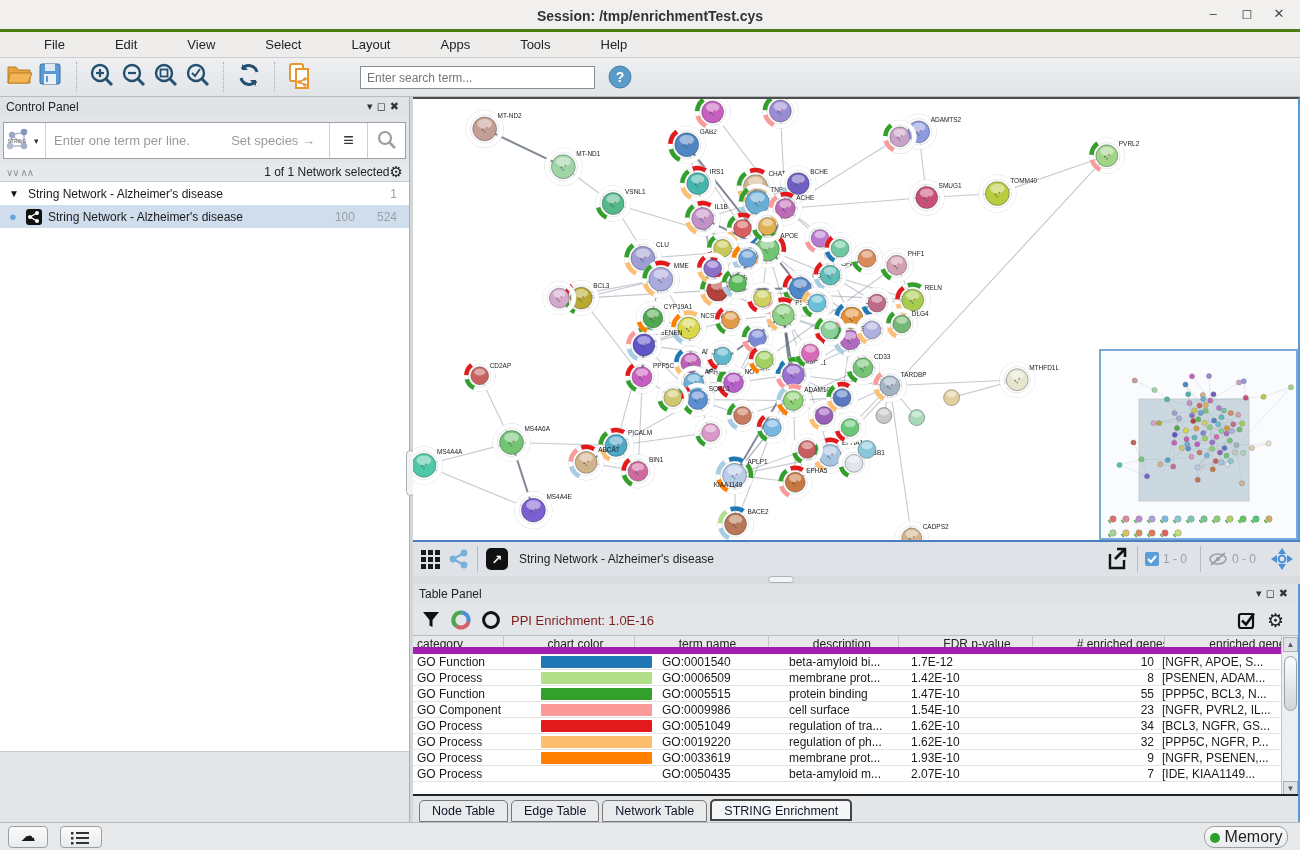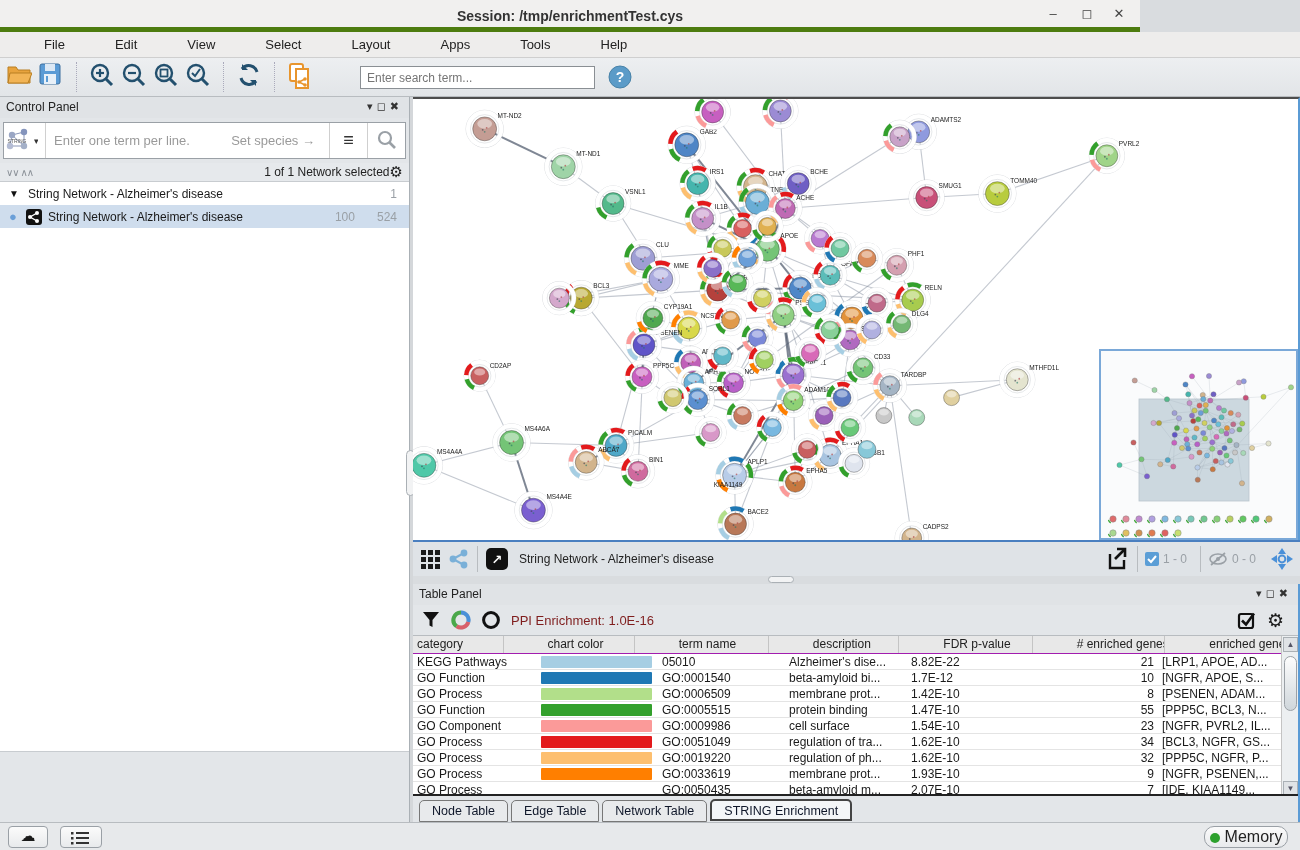--- a/index.html
+++ b/index.html
@@ -1,21 +1,21 @@
 <!DOCTYPE html>
 <html><head>
 <meta charset="utf-8">
 <style>
   * { margin:0; padding:0; box-sizing:border-box; }
   html,body { width:1300px; height:850px; font-family:"Liberation Sans","DejaVu Sans",sans-serif; font-size:12px; color:#1a1a1a; background:#d9dcdf; overflow:hidden; }
   .abs { position:absolute; }
   #app { position:relative; width:1300px; height:850px; background:#d9dcdf; }
 
   
-  #titlebar { left:0; top:0; width:1140px; height:32px; background:#f1f0ef; border-bottom:5px solid #4d7c0f; }
+  #titlebar { left:0; top:0; width:1300px; height:32px; background:#f1f0ef; border-bottom:3px solid #4d7c0f; }
   #title-text { position:absolute; left:0; right:0; top:8px; text-align:center; font-weight:bold; font-size:14px; color:#333; }
   .winctl { position:absolute; top:6px; width:30px; height:20px; text-align:center; font-size:13px; color:#444; cursor:default; }
 
   
   #menubar { left:0; top:32px; width:1300px; height:26px; background:#eeedec; border-bottom:1px solid #cfcfcf; padding:5px 8px; }
   .menu-item { display:inline-block; margin-right:14px; font-size:13px; color:#222;margin-left:36px; }
 
   
   #toolbar { left:0; top:58px; width:1300px; height:39px; background:linear-gradient(#edeff1,#e2e5e8); border-bottom:1px solid #b8bcc0; padding:4px 6px; }
   .tbtn { display:inline-block; vertical-align:top; width:32px; height:30px; text-align:center; line-height:30px; }
@@ -59,21 +59,21 @@
   .vt-sep { width:1px; height:26px; background:#b8bcc0; margin:0 7px; }
   #view-title { font-size:12px; color:#222; margin-left:10px; flex:1; }
   .badge-txt { color:#9aa0a6; font-size:12px; margin:0 6px 0 4px; }
 
   
   #table-panel { left:413px; top:584px; width:887px; height:238px; background:#e3e6e9; border-right:2px solid #5b9bd5; }
   #tp-toolbar { height:30px; display:flex; align-items:center; padding:0 8px; }
   #ppi-label { font-size:13px; color:#7f1d1d; margin-left:10px; }
   #tp-right { margin-left:auto; display:flex; align-items:center; gap:10px; padding-right:6px; }
   #grid { position:relative; height:161px; background:#fff; border-top:1px solid #b8bcc0; border-bottom:2px solid #222; overflow:hidden; }
-  .hdr-row { display:flex; height:18px; background:#e8e8e8; border-bottom:1px solid #a21caf;gap:40px; }
+  .hdr-row { display:flex; height:18px; background:#e8e8e8; border-bottom:7px solid #a21caf;gap:40px; }
   .hdr-cell { font-size:12px; color:#222; padding:1px 4px; border-right:1px solid #c4c4c4; overflow:hidden; white-space:nowrap; }
   .grid-row { display:flex; height:16px; border-bottom:1px solid #e4e4e4; background:#fff; }
   .cell { font-size:12px; padding:0 4px; white-space:nowrap; overflow:hidden; line-height:16px; }
   .chip { height:12px; margin:2px 2px; border-radius:1px; flex:1; }
   #vscroll { position:absolute; right:0; top:0; width:17px; height:161px; background:#eceff1; border-left:1px solid #c4c4c4; }
   .scr-arrow { position:absolute; left:1px; width:15px; height:15px; background:#e0e3e6; border:1px solid #aab0b5; font-size:8px; text-align:center; line-height:14px; color:#556; }
   #scr-thumb { position:absolute; left:2px; top:20px; width:13px; height:55px; background:linear-gradient(#fdfdfd,#cfd6db); border:1px solid #9aa0a6; border-radius:7px; }
   #tp-tabs { padding:3px 6px 0 6px; }
   .btab { display:inline-block; height:22px; padding:3px 12px; margin-right:3px; border:1px solid #777; border-radius:5px 5px 0 0; background:#e8eaec; font-size:12.5px; color:#0f172a; }
   .btab.sel { background:#f4f6f8; border-width:2px; border-color:#444; font-weight:normal; }
@@ -1761,31 +1761,20 @@
           <div class="hdr-cell" style="width: 122px;">category</div>
           <div class="hdr-cell" style="width: 123px;">chart color</div>
           <div class="hdr-cell" style="width: 127px;">term name</div>
           <div class="hdr-cell" style="width: 122px;">description</div>
           <div class="hdr-cell" style="width: 126px;">FDR p-value</div>
           <div class="hdr-cell" style="width: 125px;"># enriched genes</div>
           <div class="hdr-cell" style="width: 125px;">enriched genes</div>
         </div>
       <div id="grid-body">
           <div class="grid-row">
-            <div class="cell" style="width: 122px;">KEGG Pathways</div>
-            <div class="cell" style="width: 123px; display: flex;">
-              <div class="chip" style="background: rgb(166, 206, 227);"></div>
-            </div>
-            <div class="cell" style="width: 127px;">05010</div>
-            <div class="cell" style="width: 122px;">Alzheimer's dise...</div>
-            <div class="cell" style="width: 126px;">8.82E-22</div>
-            <div class="cell" style="width: 125px; text-align: right;">21</div>
-            <div class="cell" style="width: 125px;">[LRP1, APOE, AD...</div>
-          </div>
-          <div class="grid-row">
             <div class="cell" style="width: 122px;">GO Function</div>
             <div class="cell" style="width: 123px; display: flex;">
               <div class="chip" style="background: rgb(31, 120, 180);"></div>
             </div>
             <div class="cell" style="width: 127px;">GO:0001540</div>
             <div class="cell" style="width: 122px;">beta-amyloid bi...</div>
             <div class="cell" style="width: 126px;">1.7E-12</div>
             <div class="cell" style="width: 125px; text-align: right;">10</div>
             <div class="cell" style="width: 125px;">[NGFR, APOE, S...</div>
           </div>

